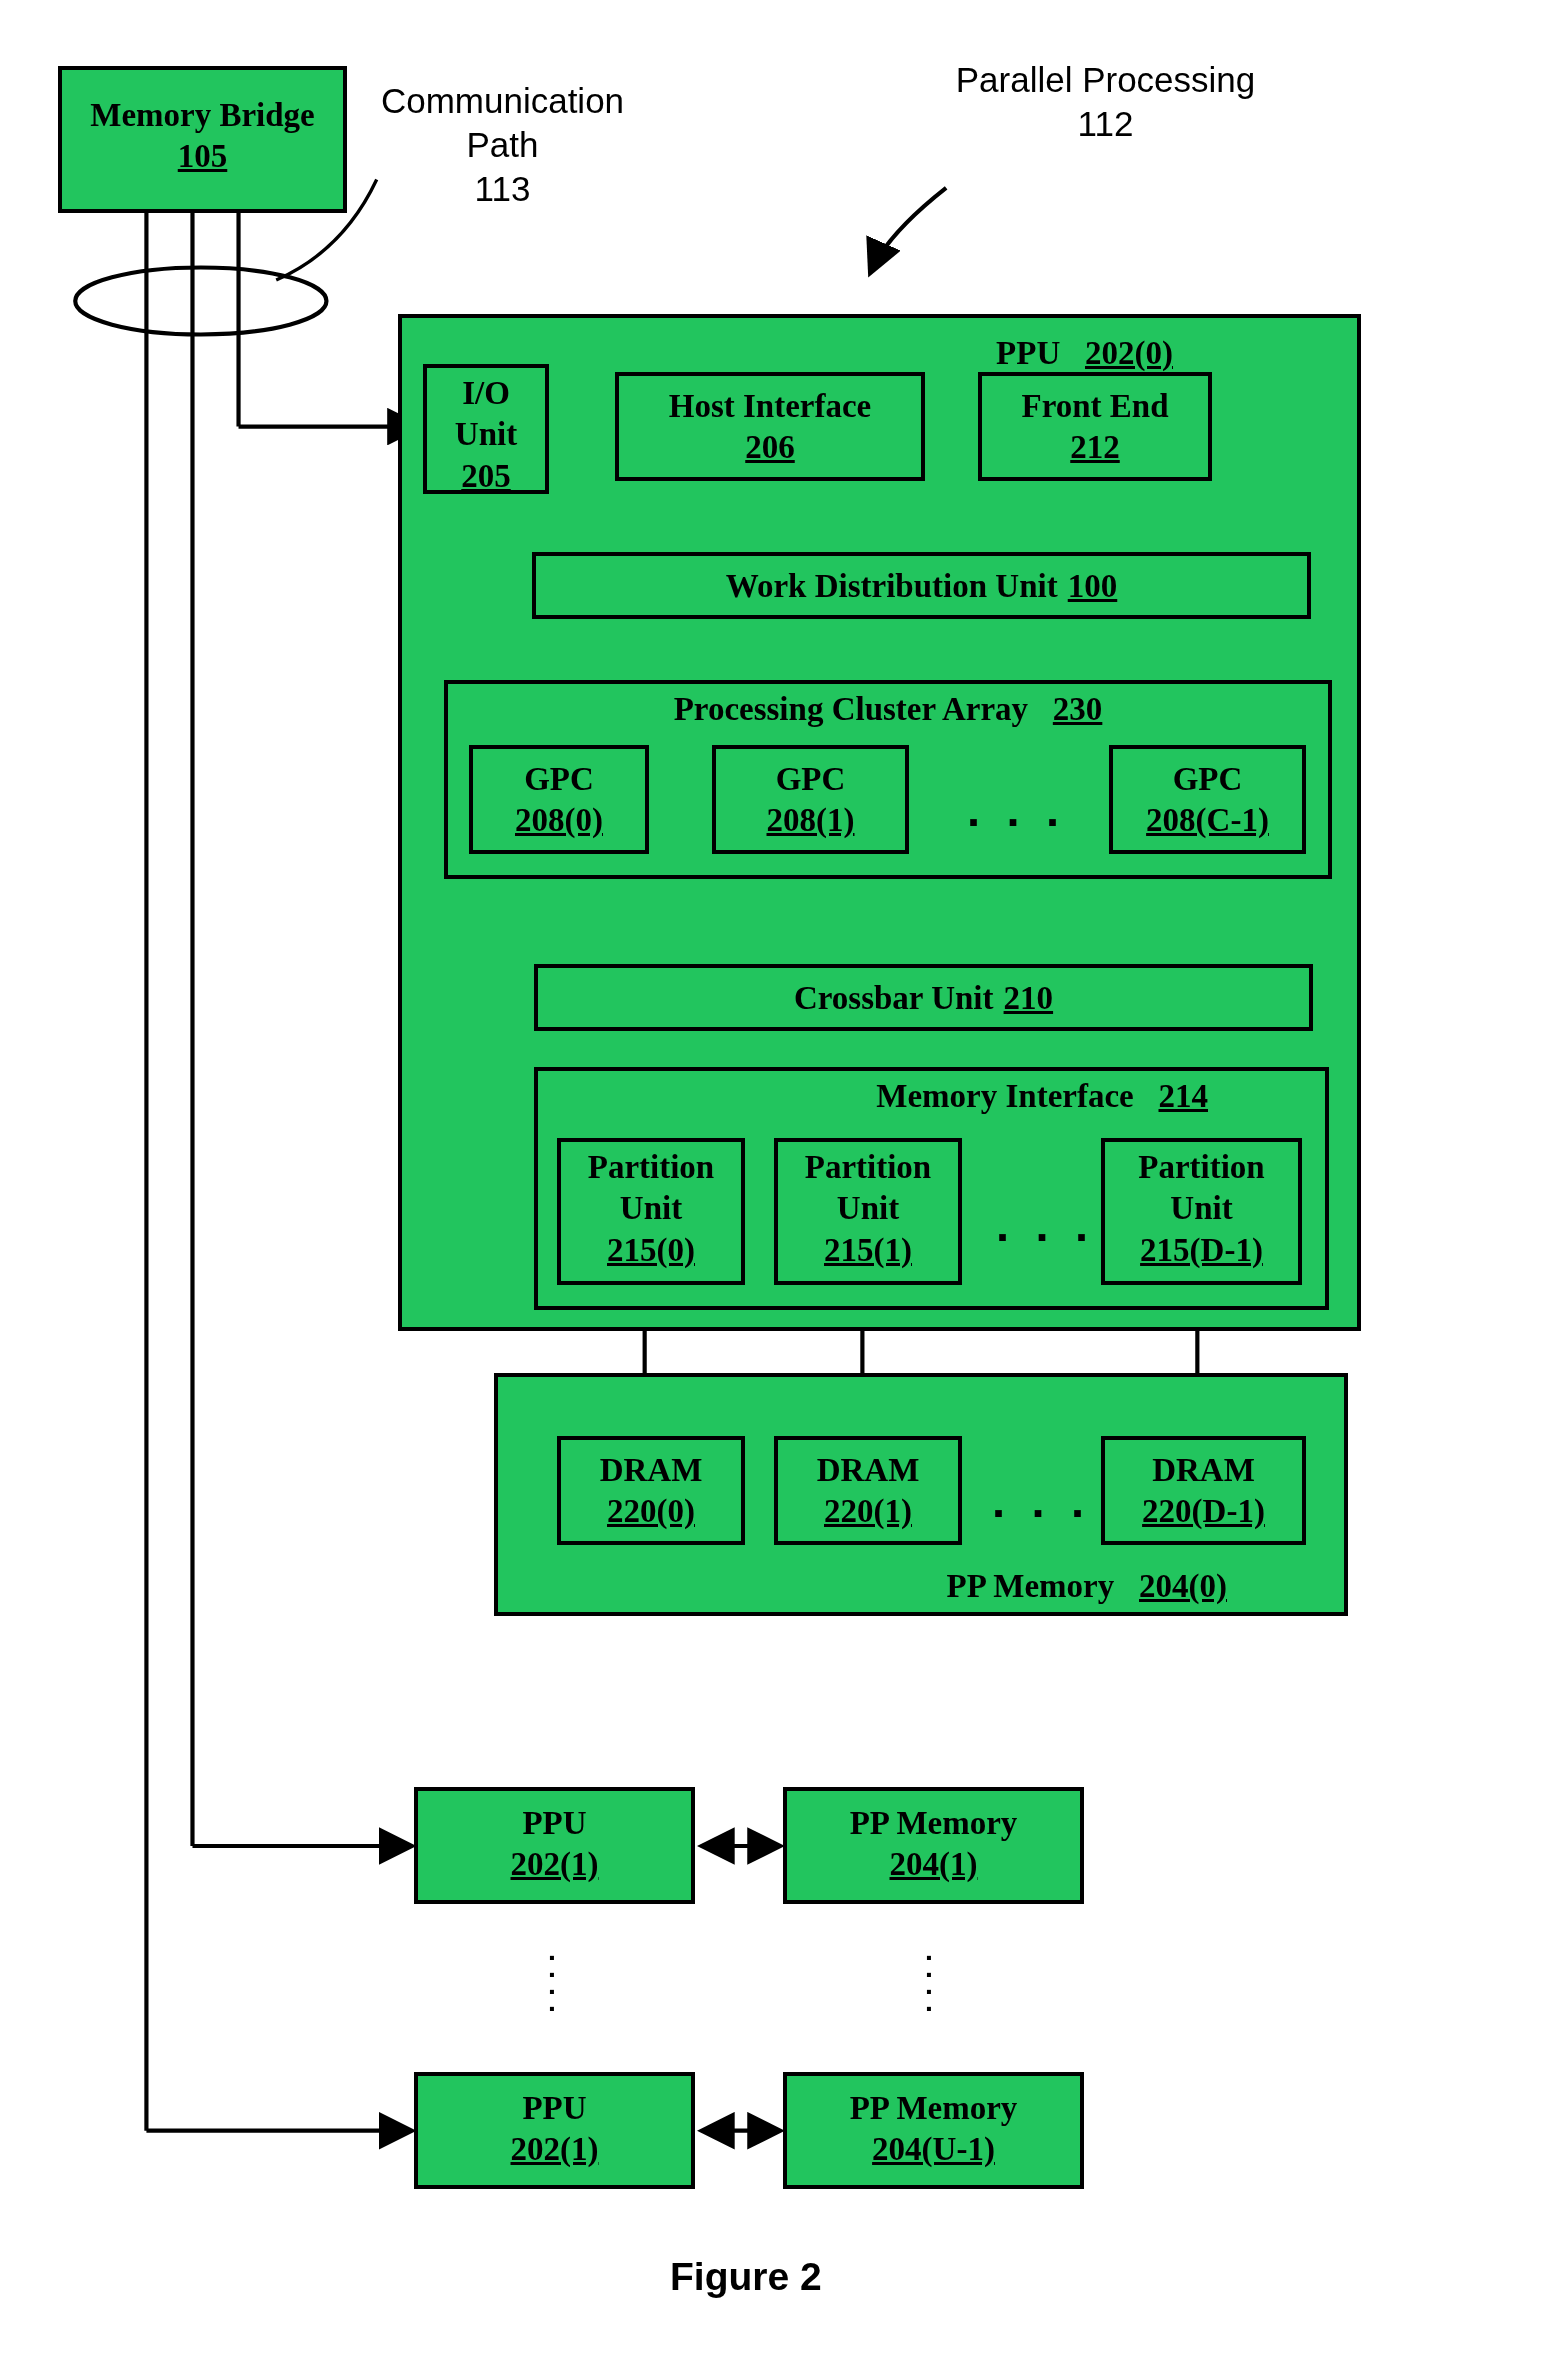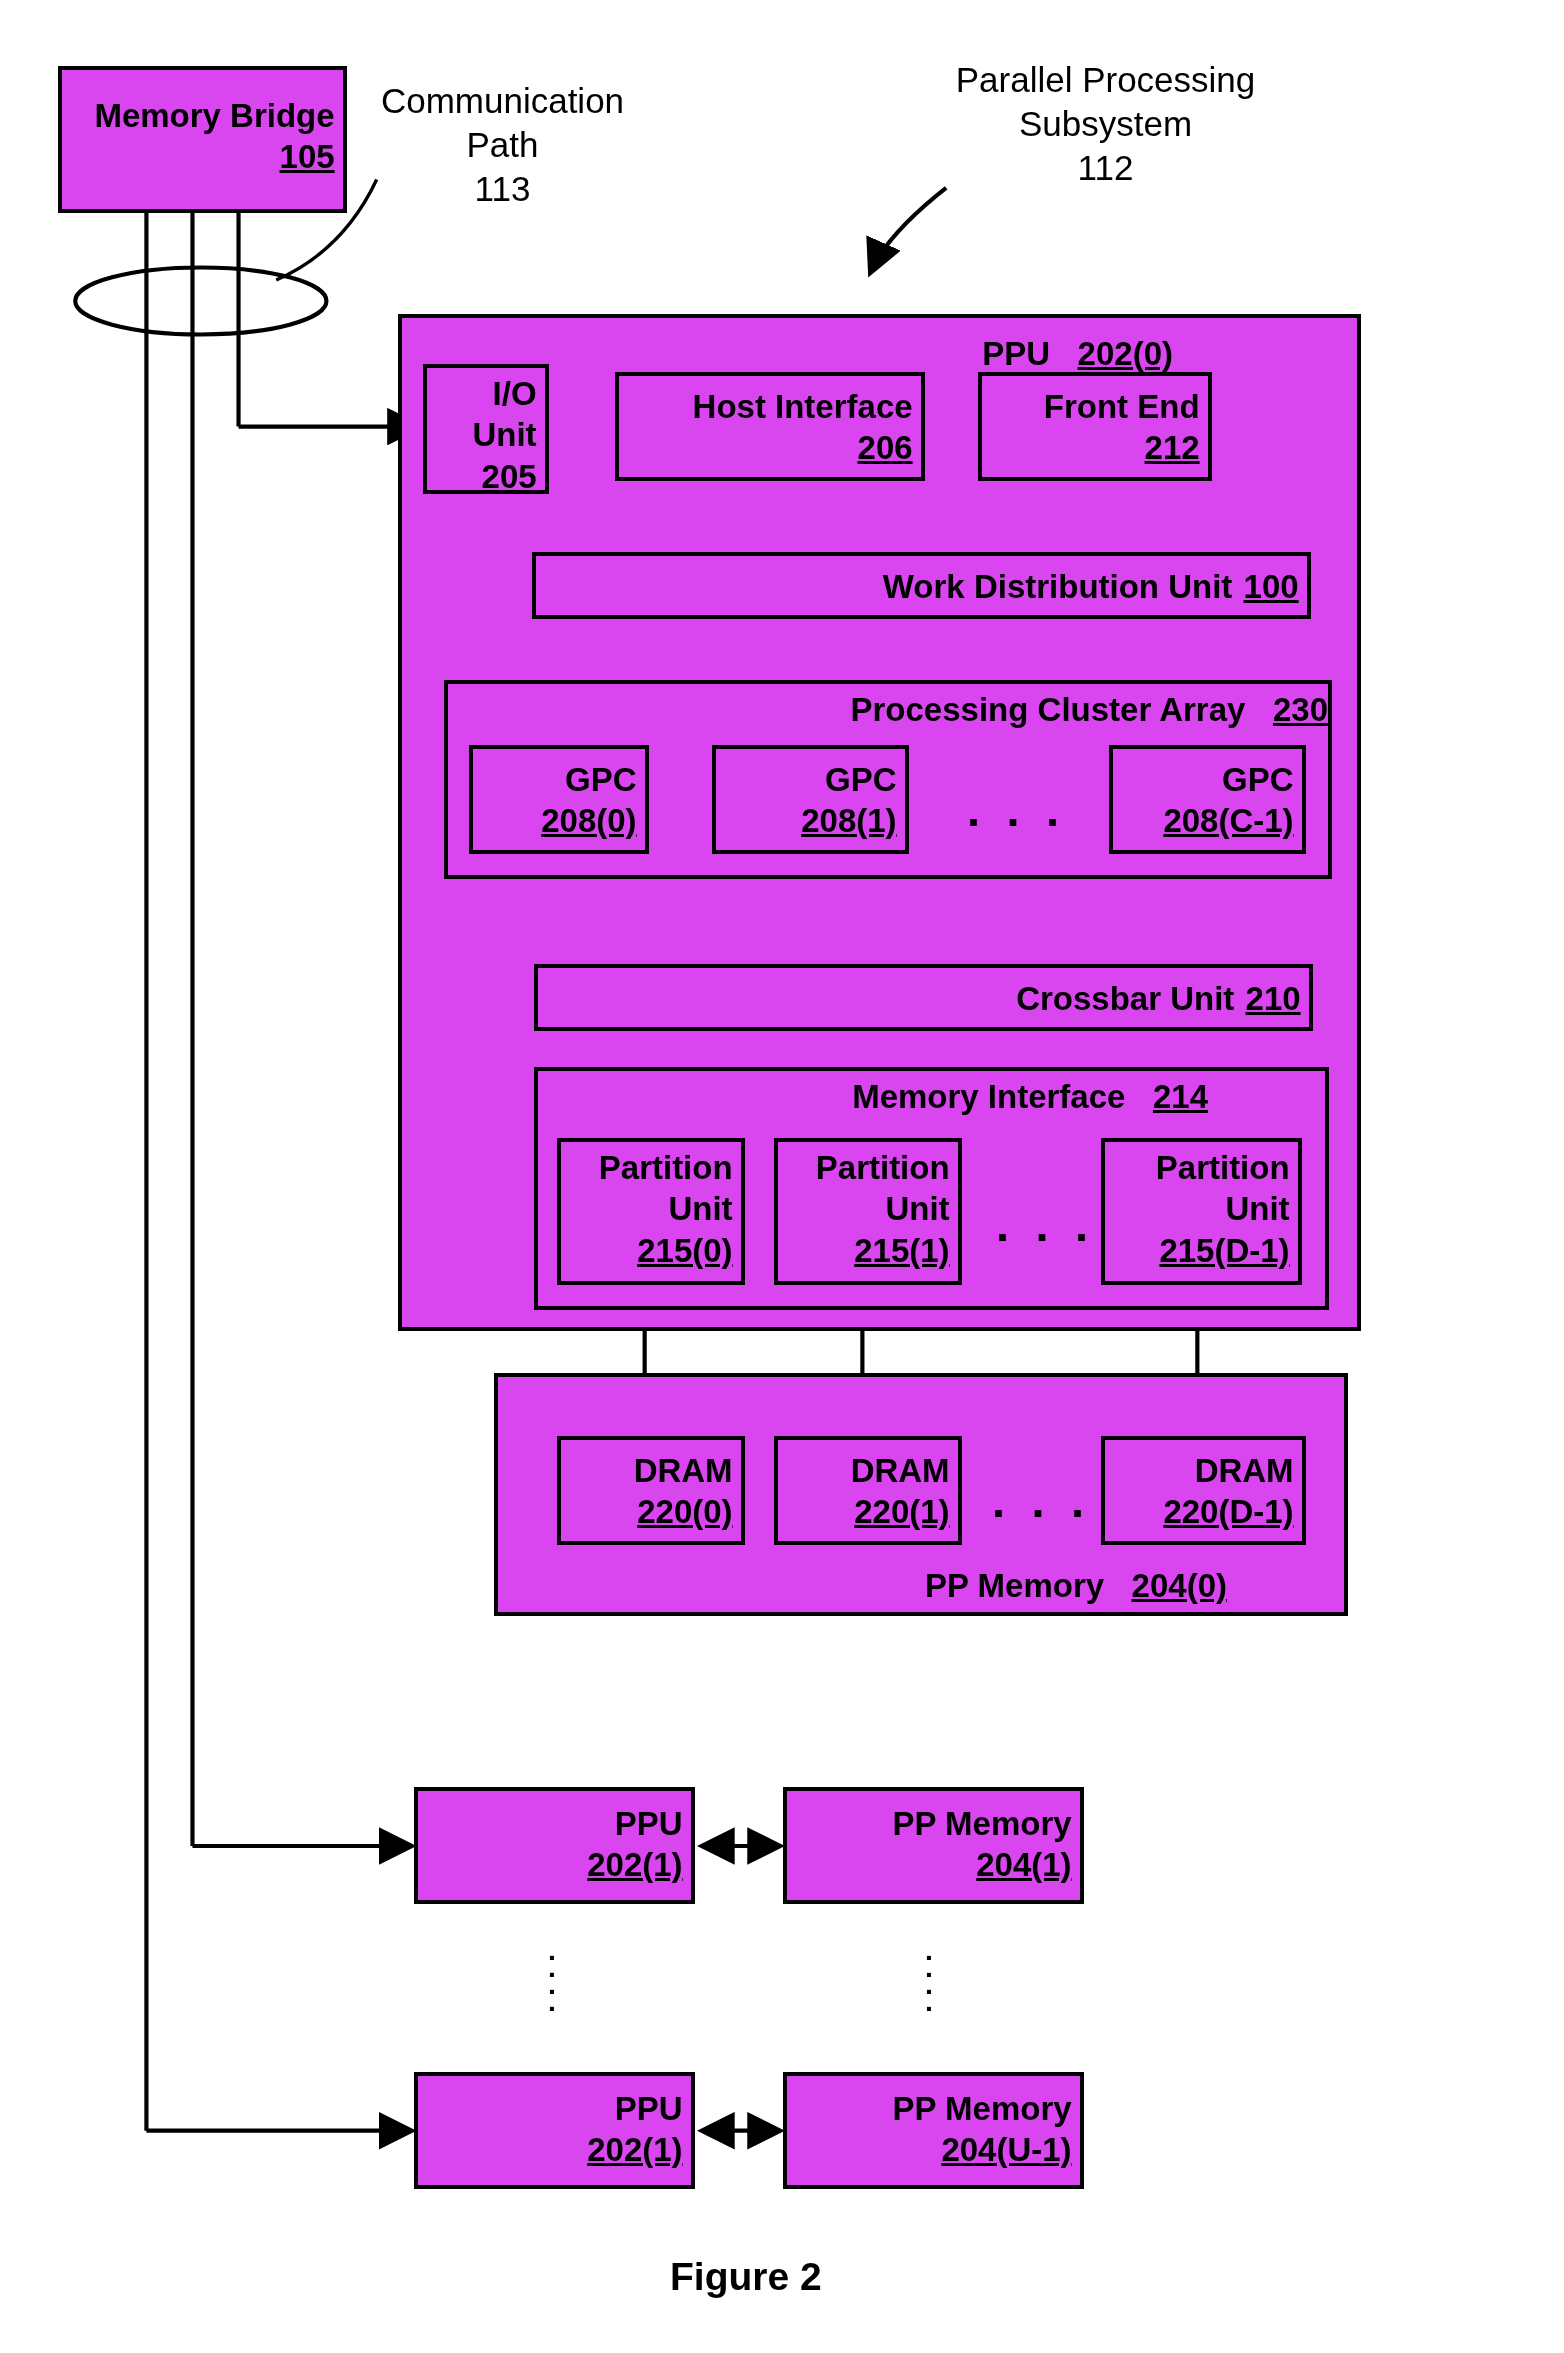--- a/index.html
+++ b/index.html
@@ -6,24 +6,25 @@
   body {
     font-family: Arial, Helvetica, sans-serif;
     background: #fff;
     margin: 0;
     padding: 33px 25px;
     width: 1564px;
   }
   .ref { text-decoration: underline; font-weight: bold; }
   .box {
     border: 4.2px solid #000;
-    background: #d946ef;
-    text-align: right;
+    background: #22c55e;
+    text-align: center;
     padding: 10px 8.4px;
     position: absolute;
+    font-family: Liberation Serif, serif;
   }
   .label-line { font-size: 33px; font-weight: bold; line-height: 1.25; }
   .ref-line { font-size: 33px; font-weight: bold; text-decoration: underline; line-height: 1.25; }
   .container-title { font-size: 33px; font-weight: bold; }
   .ellipsis { position: absolute; font-size: 47px; font-weight: bold; letter-spacing: 6.7px; }
   .vdots { position: absolute; font-size: 28.5px; font-weight: bold; line-height: 0.6; }
   .free-label { position: absolute; font-size: 35px; font-weight: normal; text-align: center; line-height: 1.25; }
   svg.overlay {
     position: absolute;
     top: 0; left: 0;
@@ -94,21 +95,20 @@
   </div>
 
   <div class="free-label" style="left:327px; top:46px; width:301px;">
     <div>Communication</div>
     <div>Path</div>
     <div>113</div>
   </div>
 
   <div class="free-label" style="left:888px; top:25px; width:385px;">
     <div>Parallel Processing</div>
-    <div>Subsystem</div>
     <div>112</div>
   </div>
 
   <div class="box" style="left:373px; top:281px; width:963px; height:1017px; padding:0;">
     <div style="position:absolute; right:184px; top:16.7px;" class="container-title">
       <span>PPU</span>
       <span>&nbsp;</span>
       <span class="ref">202(0)</span>
     </div>
   </div>

